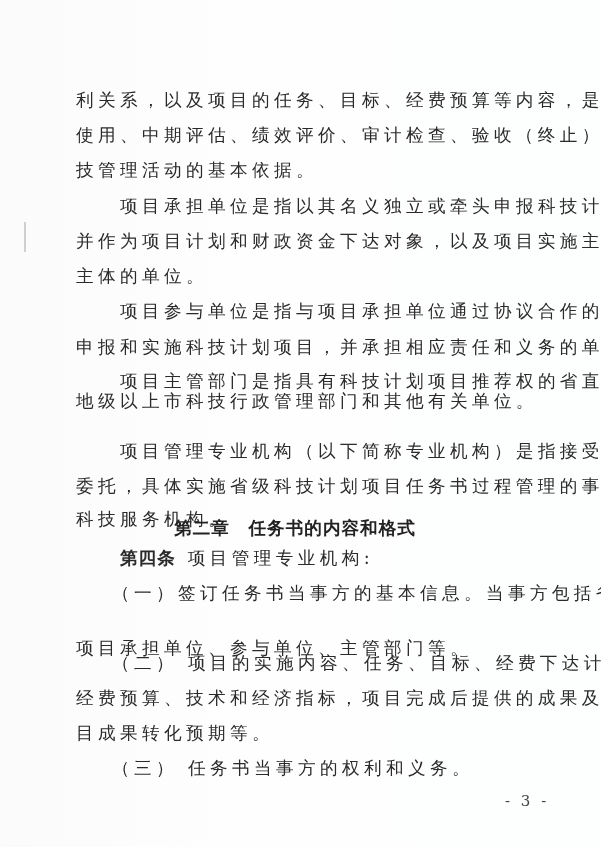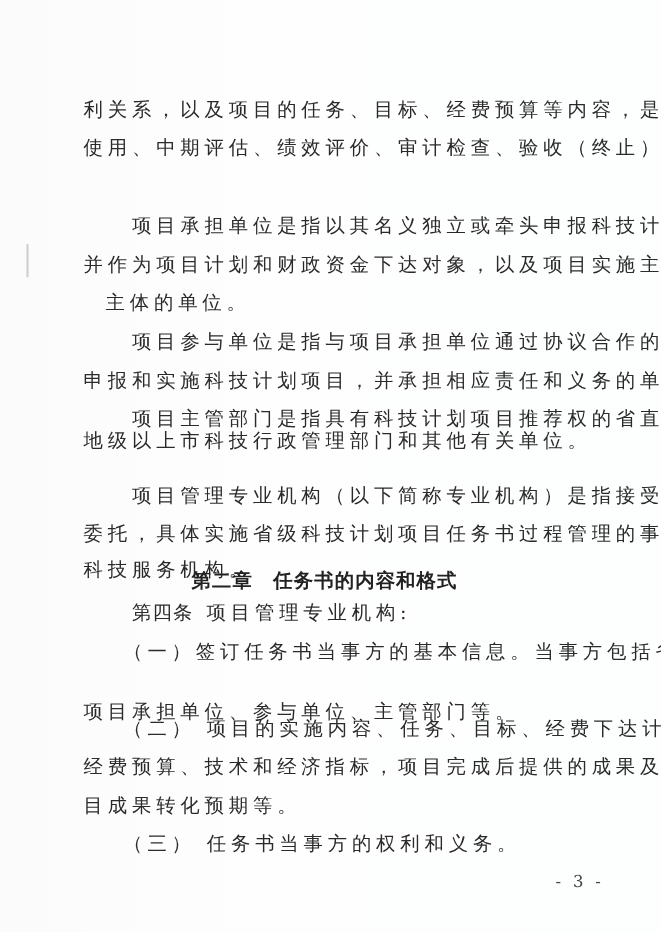--- a/index.html
+++ b/index.html
@@ -7,36 +7,37 @@
     width:601px; height:847px; background:#fdfdfd; position:relative; overflow:hidden;
     font-family:"DejaVu Serif","Liberation Serif",serif; color:#2a2a2a;
   }
   .page { position:absolute; left:0; top:0; width:601px; height:847px;
     background:linear-gradient(90deg,#fbfbfb 0%,#fefefe 40%,#fdfefe 100%); }
   .line { position:absolute; left:76px; width:470px; font-size:17.6px; line-height:22px;
     letter-spacing:4.4px; white-space:nowrap; }
   .indent { left:120px; }
   .heading { position:absolute; left:0; width:532px; text-align:center; font-size:17.6px;
     font-family:"DejaVu Sans","Liberation Sans",sans-serif; font-weight:bold; letter-spacing:1px; color:#222;margin-left:29px; }
-  .art-label { font-family:"DejaVu Sans","Liberation Sans",sans-serif; font-weight:normal; letter-spacing:1px; margin-right:12px; }
+  .art-label { font-family:"DejaVu Sans","Liberation Sans",sans-serif; font-weight:bold; letter-spacing:1px; margin-right:12px; }
   .page-num { position:absolute; left:505px; top:792px; font-size:15px; color:#444; letter-spacing:3px; }
   .mark { position:absolute; left:24px; width:2px; background:#cfcfcf; }
 </style>
 </head>
 <body>
 
 <div class="page">
   <div class="mark" style="top:222px;height:30px;"></div>
 
   <div class="line" style="top:89px;">利关系，以及项目的任务、目标、经费预算等内容，是项目经费</div>
   <div class="line" style="top:124px;">使用、中期评估、绩效评价、审计检查、验收（终止）结题等科</div>
+  <div class="line" style="top:159px;">技管理活动的基本依据。</div>
 
   <div class="line indent" style="top:195px;">项目承担单位是指以其名义独立或牵头申报科技计划项目，</div>
   <div class="line" style="top:230px;">并作为项目计划和财政资金下达对象，以及项目实施主体和责任</div>
-  <div class="line" style="top:265px;margin-left:20px;">主体的单位。</div>
+  <div class="line" style="top:265px;">主体的单位。</div>
 
   <div class="line indent" style="top:300px;">项目参与单位是指与项目承担单位通过协议合作的方式联合</div>
   <div class="line" style="top:336px;">申报和实施科技计划项目，并承担相应责任和义务的单位。</div>
 
   <div class="line indent" style="top:370px;">项目主管部门是指具有科技计划项目推荐权的省直部门、各</div>
   <div class="line" style="top:390px;">地级以上市科技行政管理部门和其他有关单位。</div>
 
   <div class="line indent" style="top:440px;">项目管理专业机构（以下简称专业机构）是指接受省科技厅</div>
   <div class="line" style="top:475px;">委托，具体实施省级科技计划项目任务书过程管理的事业单位或</div>
   <div class="line" style="top:508px;">科技服务机构。</div>

